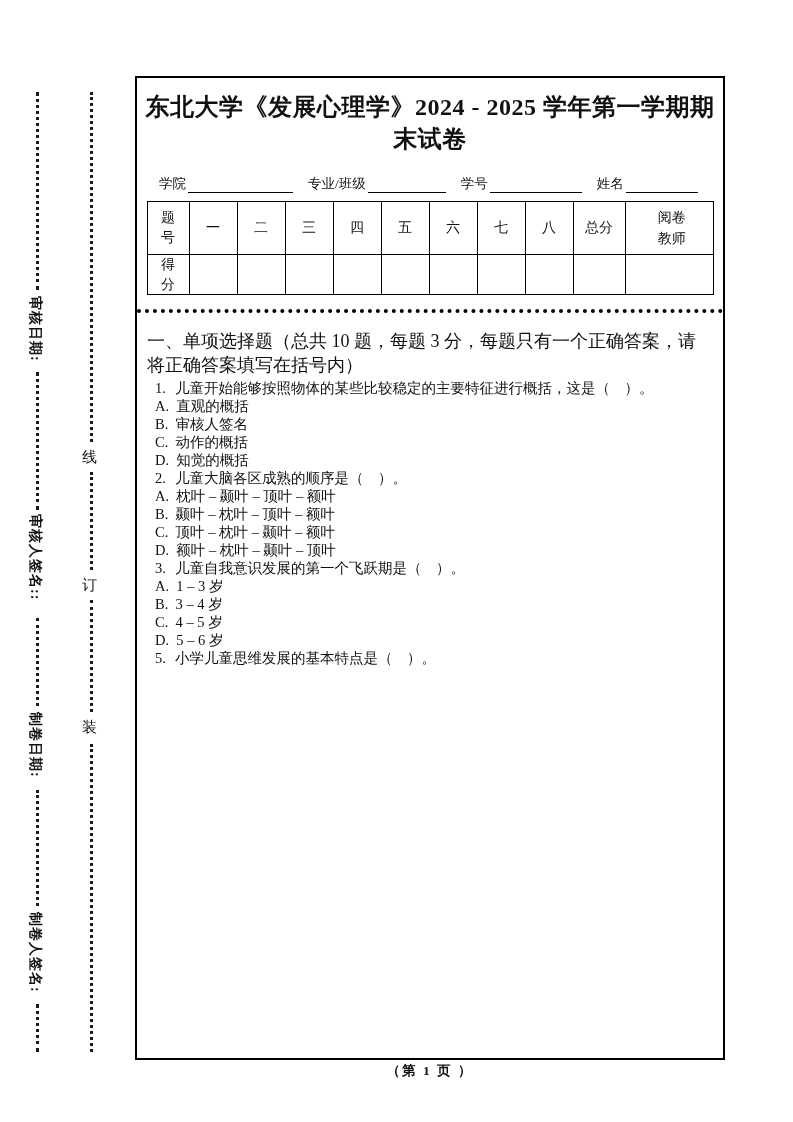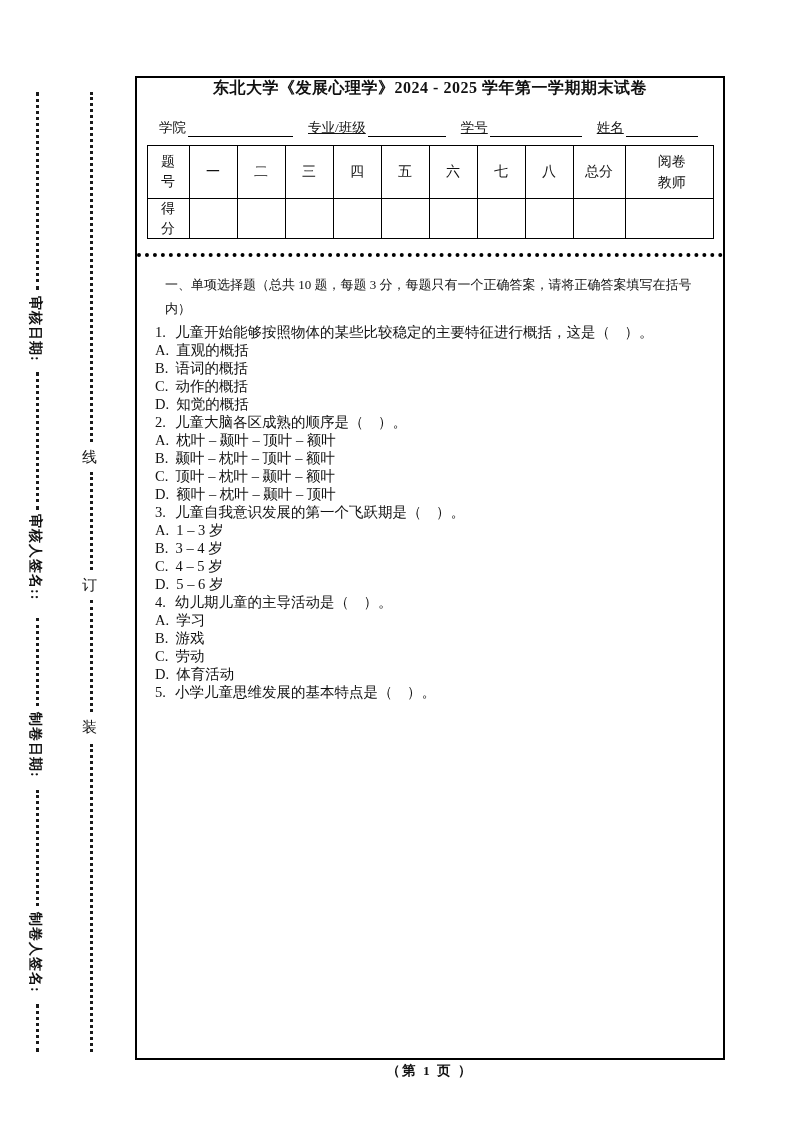--- a/index.html
+++ b/index.html
@@ -13,34 +13,34 @@
   .vlabel{
     position:absolute;font-weight:700;font-size:14px;white-space:nowrap;
     transform:rotate(90deg);transform-origin:0 0;letter-spacing:1px;
   }
   .bind-char{position:absolute;left:82px;font-size:15px;}
   
   .exam-box{
     position:absolute;left:135px;top:76px;width:590px;height:984px;
     border:2px solid #000;background:#fff;box-sizing:border-box;
   }
-  .title{text-align:center;font-size:16px;font-weight:700;letter-spacing:.5px;}
+  .title{margin-top:13px;text-align:center;font-size:24px;font-weight:700;letter-spacing:.5px;}
   .fields{display:flex;align-items:flex-end;margin:20px 20px 0 22px;font-size:13.5px;}
   .fields .flabel{white-space:nowrap;}
   .fields .flabel + .blank{margin-left:2px;}
-  .fields .flabel:not(:first-child){margin-left:15px;text-decoration:underline;}
+  .fields .flabel:not(:first-child){margin-left:15px;}
   .blank{display:inline-block;border-bottom:1.2px solid #000;height:15px;}
   .score-table{border-collapse:collapse;table-layout:fixed;margin:8px auto 0;width:566px;font-size:14px;}
   .score-table td{border:1.6px solid #000;text-align:center;vertical-align:middle;padding:0;}
   .score-table .row-head td{height:52px;}
   .score-table .row-score td{height:36px;}
   .stack1{display:inline-block;width:1.1em;word-break:break-all;line-height:1.4;text-align:center;}
   .stack2{display:inline-block;width:2.4em;word-break:break-all;line-height:1.5;text-align:right;}
   .thick-dots{margin-top:14px;height:0;border-top:4px dotted #000;}
-  .section-heading{margin:16px 16px 0 28px;font-size:13px;line-height:24px;white-space:pre-wrap;}
+  .section-heading{margin:16px 16px 0 10px;font-size:18px;line-height:24px;white-space:pre-wrap;}
   .questions{margin:2px 16px 0 18px;font-size:14.5px;}
   .q-row{margin-top:0;line-height:18px;white-space:pre-wrap;}
   .q-num{margin-right:9px;}
   .page-footer{
     position:absolute;left:135px;top:1062px;width:590px;text-align:center;
     font-weight:700;font-size:13.5px;letter-spacing:2px;
   }
 </style>
 </head>
 <body>
@@ -124,48 +124,41 @@
 
   <div class="thick-dots"></div>
 
   <div class="section-heading">一、单项选择题（总共 10 题，每题 3 分，每题只有一个正确答案，请将正确答案填写在括号内）</div>
 
   <div class="questions">
 
     <div>
       <div class="q-row"><span class="q-num">1.</span><span>儿童开始能够按照物体的某些比较稳定的主要特征进行概括，这是（　）。</span></div>
       <div class="q-row">A.  直观的概括</div>
-      <div class="q-row">B.  语词的概括</div>
+      <div class="q-row">B.  审核人签名</div>
       <div class="q-row">C.  动作的概括</div>
       <div class="q-row">D.  知觉的概括</div>
     </div>
 
     <div>
       <div class="q-row"><span class="q-num">2.</span><span>儿童大脑各区成熟的顺序是（　）。</span></div>
       <div class="q-row">A.  枕叶 – 颞叶 – 顶叶 – 额叶</div>
       <div class="q-row">B.  颞叶 – 枕叶 – 顶叶 – 额叶</div>
       <div class="q-row">C.  顶叶 – 枕叶 – 颞叶 – 额叶</div>
       <div class="q-row">D.  额叶 – 枕叶 – 颞叶 – 顶叶</div>
     </div>
 
     <div>
       <div class="q-row"><span class="q-num">3.</span><span>儿童自我意识发展的第一个飞跃期是（　）。</span></div>
       <div class="q-row">A.  1 – 3 岁</div>
       <div class="q-row">B.  3 – 4 岁</div>
       <div class="q-row">C.  4 – 5 岁</div>
       <div class="q-row">D.  5 – 6 岁</div>
     </div>
 
-    <div>
-      <div class="q-row"><span class="q-num">4.</span><span>幼儿期儿童的主导活动是（　）。</span></div>
-      <div class="q-row">A.  学习</div>
-      <div class="q-row">B.  游戏</div>
-      <div class="q-row">C.  劳动</div>
-      <div class="q-row">D.  体育活动</div>
-    </div>
 
     <div>
       <div class="q-row"><span class="q-num">5.</span><span>小学儿童思维发展的基本特点是（　）。</span></div>
     </div>
 
   </div>
 </div>
 
 <div class="page-footer">（第 1 页 ）</div>
 

